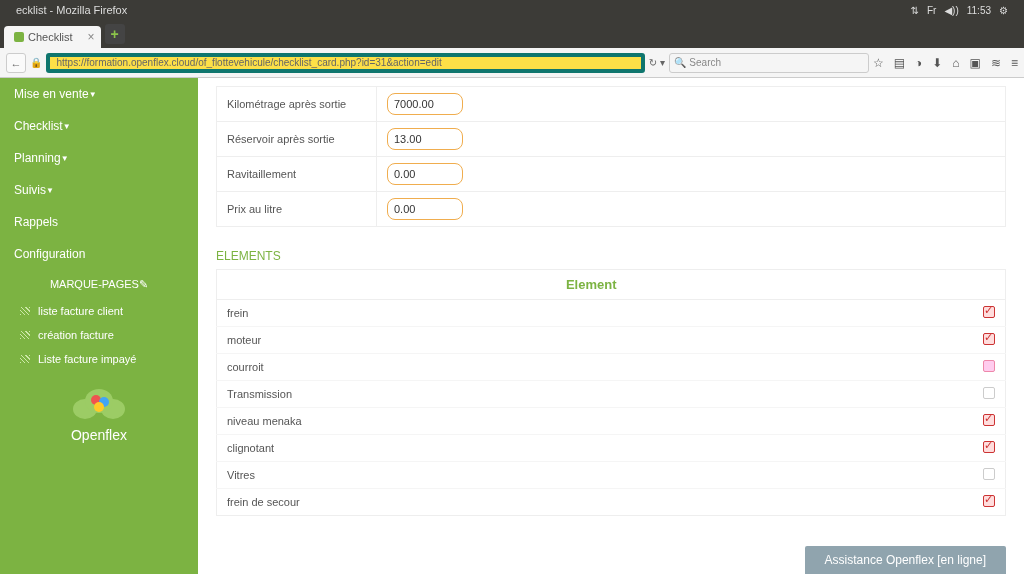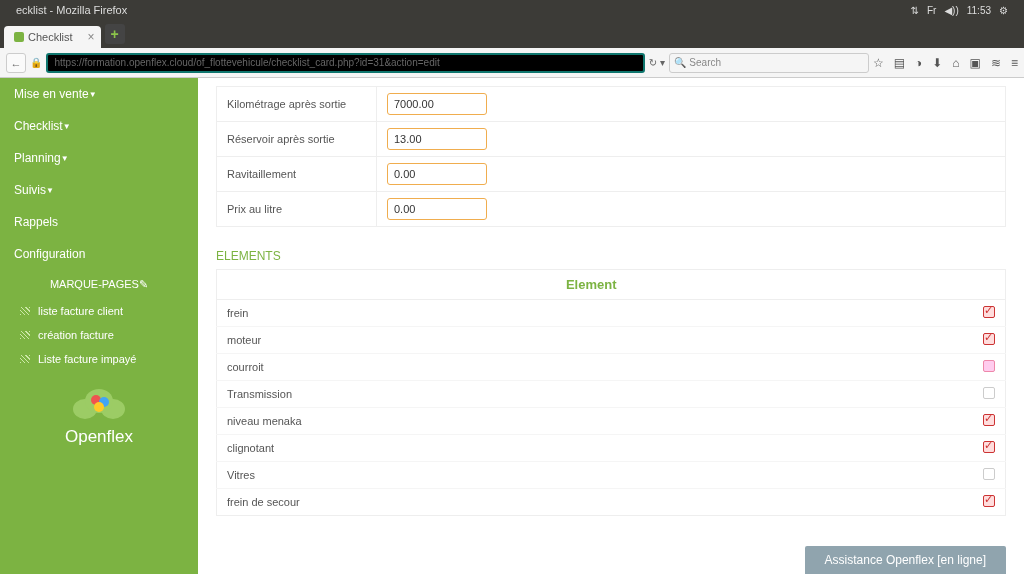--- a/index.html
+++ b/index.html
@@ -8,43 +8,43 @@
 .titlebar { background: #3c3b37; color: #ddd; height: 20px; font-size: 11px; display: flex; align-items: center; padding: 0 16px; }
 .titlebar-right { margin-left: auto; display: flex; gap: 8px; align-items: center; font-size: 10px; }
 
 .tabbar { background: #3c3b37; height: 28px; display: flex; align-items: flex-end; padding-left: 4px; }
 .tab { background: #f5f5f5; color: #555; font-size: 11px; padding: 5px 28px 5px 10px; border-radius: 4px 4px 0 0; position: relative; display: flex; align-items: center; gap: 4px; }
 .tab-close { position: absolute; right: 6px; font-size: 12px; color: #888; }
 .newtab { width: 20px; height: 20px; background: #444; color: #8bc34a; display: flex; align-items: center; justify-content: center; margin-left: 4px; margin-bottom: 4px; border-radius: 3px; font-size: 14px; font-weight: bold; }
 
 .urlbar { background: #f5f5f5; height: 30px; display: flex; align-items: center; padding: 0 6px; gap: 4px; border-bottom: 1px solid #ccc; }
 .nav-btn { width: 20px; height: 20px; border: 1px solid #ccc; border-radius: 3px; background: #fafafa; display: flex; align-items: center; justify-content: center; font-size: 11px; color: #666; }
-.url-input { flex: 1; height: 20px; border: 2px solid #0f766e; border-radius: 3px; padding: 0 6px; font-size: 10px; color: #666; background: #000000; max-width: 600px; }
+.url-input { flex: 1; height: 20px; border: 4px solid #0f766e; border-radius: 3px; padding: 0 6px; font-size: 10px; color: #666; background: #fde047; max-width: 600px; }
 .refresh { font-size: 10px; color: #666; }
 .search-box { width: 200px; height: 20px; border: 1px solid #ccc; border-radius: 3px; padding: 0 4px; font-size: 10px; color: #888; display: flex; align-items: center; gap: 3px; }
 .toolbar-icons { display: flex; gap: 10px; margin-left: auto; color: #555; font-size: 12px; }
 
 .main { display: flex; height: calc(100% - 78px); }
 
 .sidebar { width: 198px; background: #7cb342; color: #fff; font-size: 12px; display: flex; flex-direction: column; }
 .sidebar-item { padding: 9px 14px; display: flex; justify-content: flex-start; align-items: center; cursor: pointer; }
 .caret { font-size: 8px; }
 .bookmarks-hdr { padding: 8px 14px; font-size: 11px; display: flex; justify-content: center; }
 .bookmark { padding: 6px 14px 6px 38px; font-size: 11px; position: relative; cursor: pointer; }
 .bookmark::before { content: ''; position: absolute; left: 20px; top: 8px; width: 10px; height: 8px; background: repeating-linear-gradient(45deg, #cde8a8, #cde8a8 1px, transparent 1px, transparent 3px); }
 .logo-area { text-align: center; padding: 14px 0; }
 .logo-svg { display: block; margin: 0 auto 4px; }
-.logo-text { font-size: 17px; }
+.logo-text { font-size: 14px; }
 
 .content { flex: 1; background: #fff; overflow-y: auto; padding: 0 18px; position: relative; }
 
 .form-table { width: 100%; border: 1px solid #e5e5e5; border-collapse: collapse; margin-top: 8px; }
 .form-table td { border: 1px solid #eee; padding: 6px 10px; font-size: 11px; color: #555; }
 .form-table td:first-child { width: 160px; }
-.num-input { width: 100px; height: 22px; border: 1px solid #f0ad4e; border-radius: 3px; padding: 0 6px; font-size: 11px; color: #333; }
+.num-input { width: 76px; height: 22px; border: 1px solid #f0ad4e; border-radius: 8px; padding: 0 6px; font-size: 11px; color: #333; }
 
 .section-title { color: #7cb342; font-size: 12px; font-weight: normal; margin: 22px 0 6px; }
 
 .elements-table { width: 100%; border-collapse: collapse; border: 1px solid #eee; }
 .elements-table th { text-align: center; padding: 7px 10px; font-size: 13px; color: #7cb342; font-weight: bold; border-bottom: 1px solid #eee; }
 .elements-table td { padding: 6px 10px; font-size: 11px; color: #555; border-top: 1px solid #f5f5f5; }
 .elements-table td.chk { text-align: right; width: 40px; }
 .cb { width: 12px; height: 12px; border: 1px solid #c33; background: #fdd; border-radius: 2px; display: inline-block; position: relative; }
 .cb.on::after { content: '✓'; position: absolute; left: 0; top: -3px; font-size: 11px; color: #c33; }
 .cb.off { border-color: #ccc; background: #fff; }

